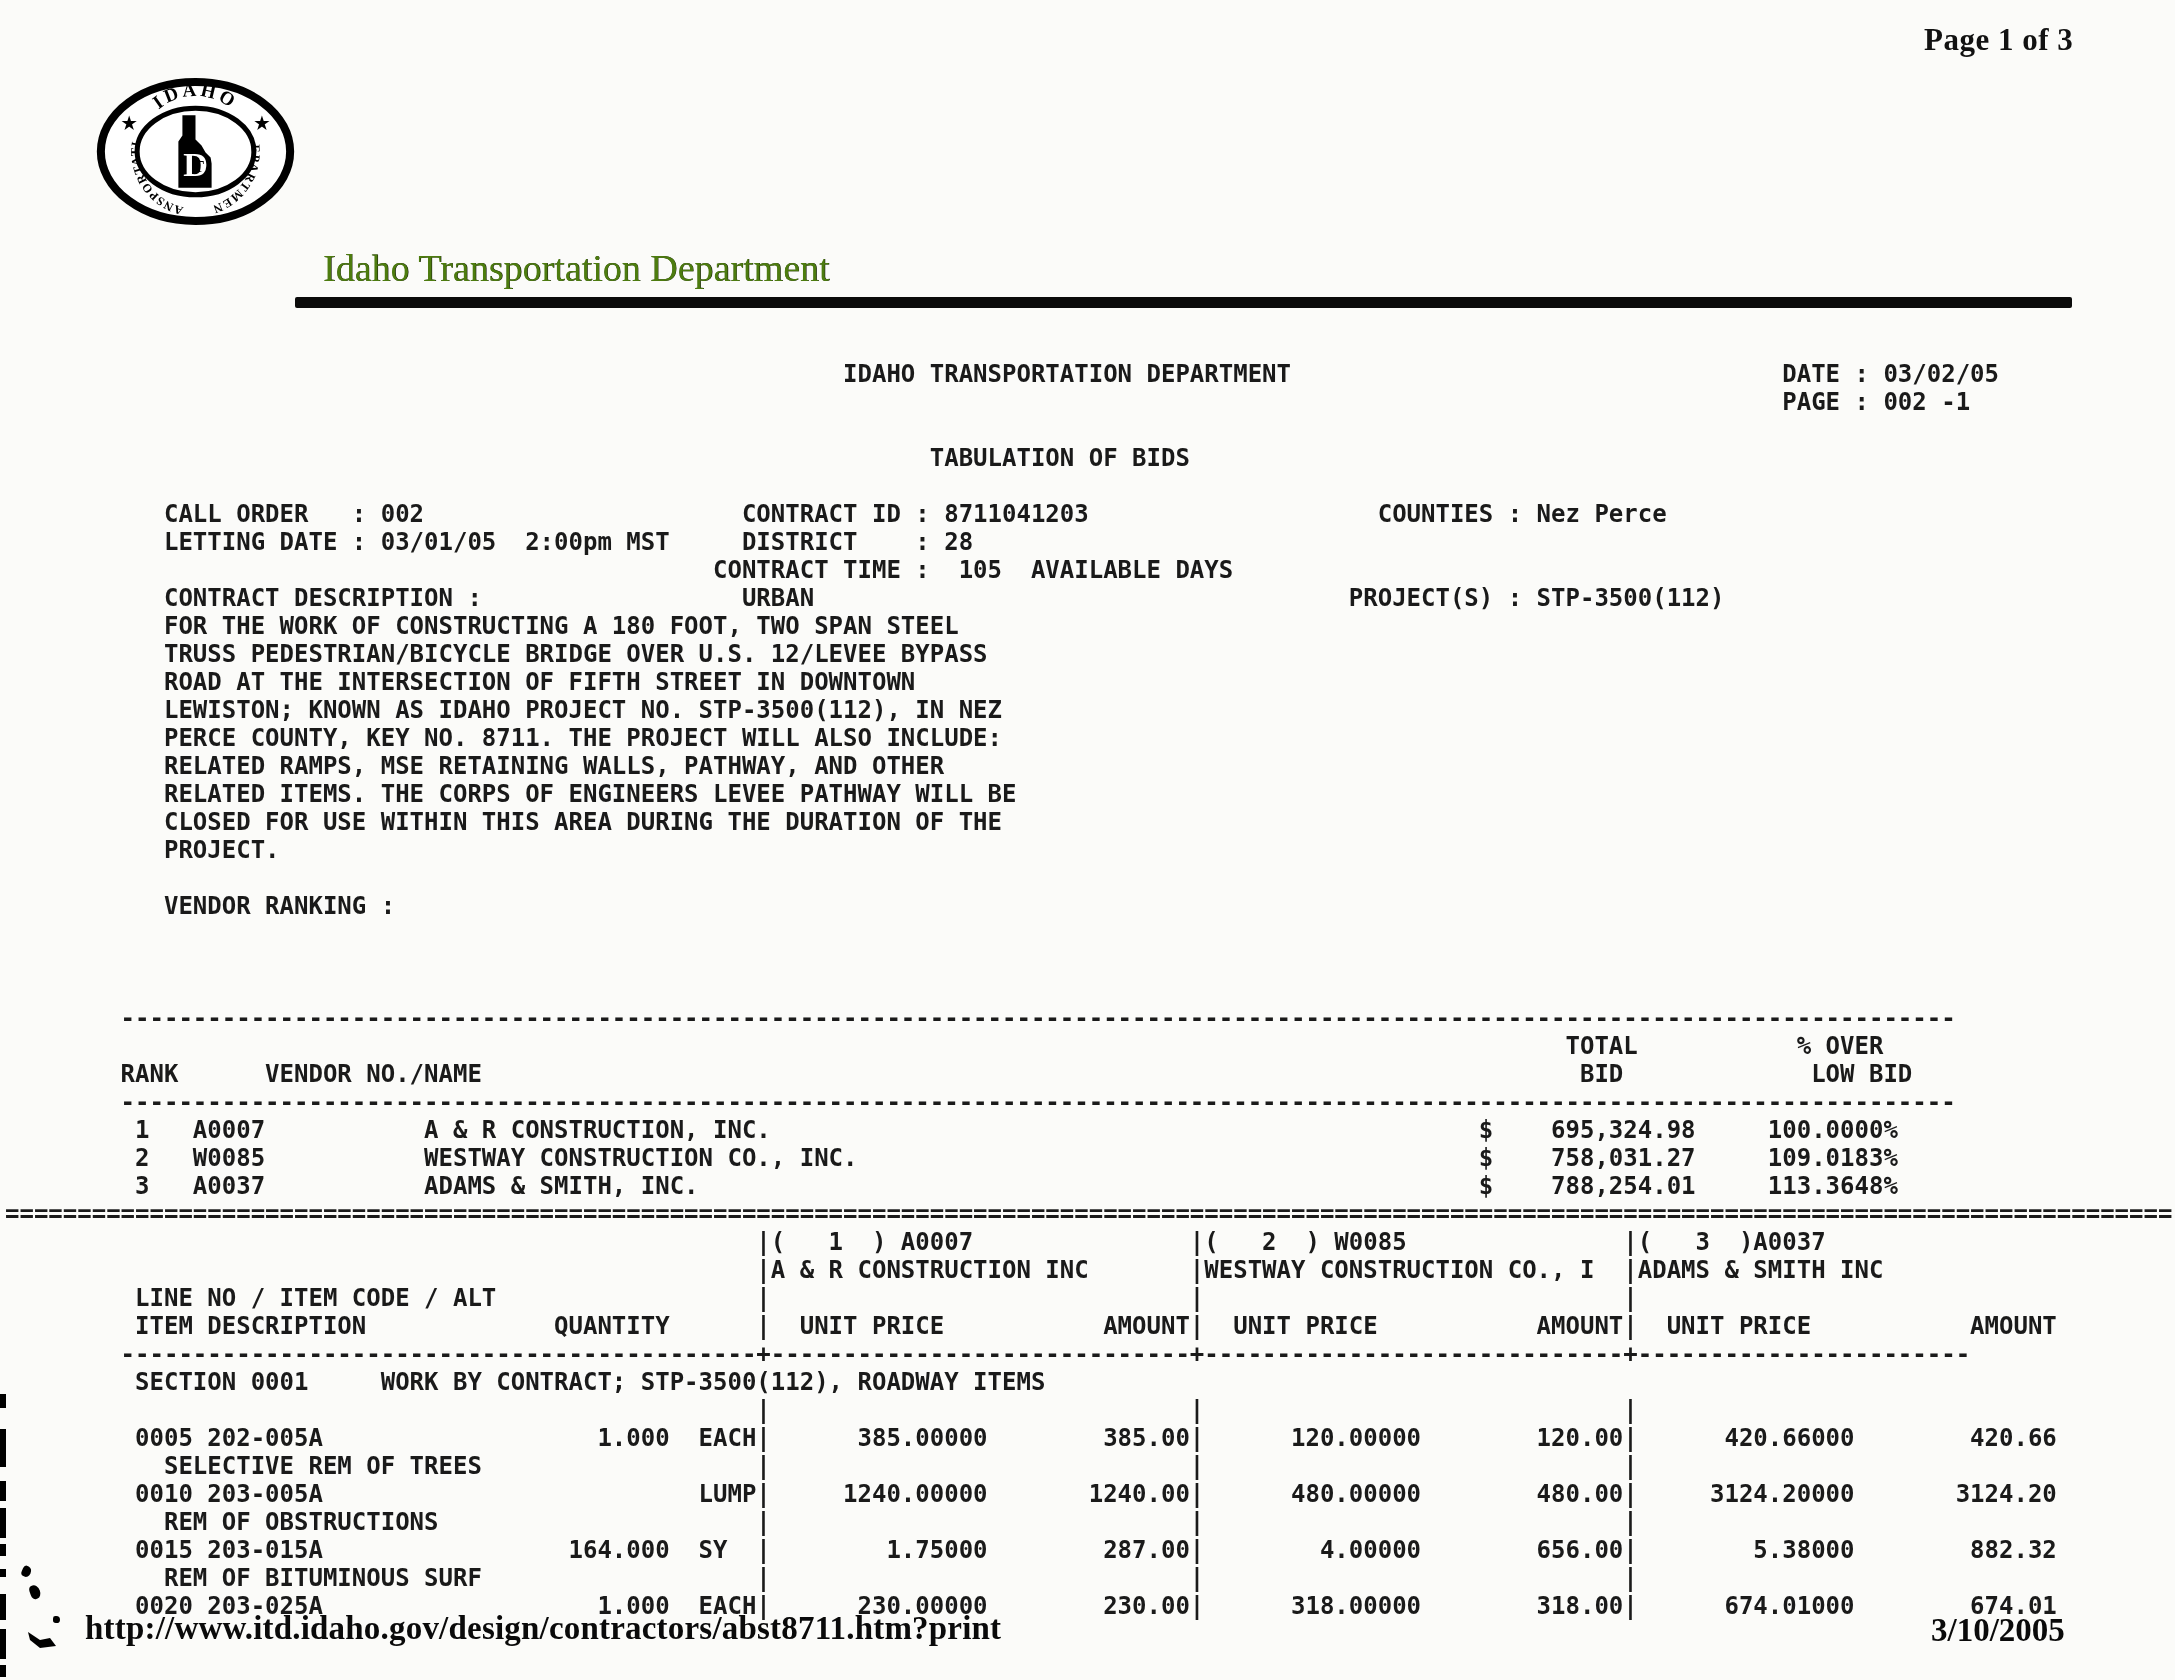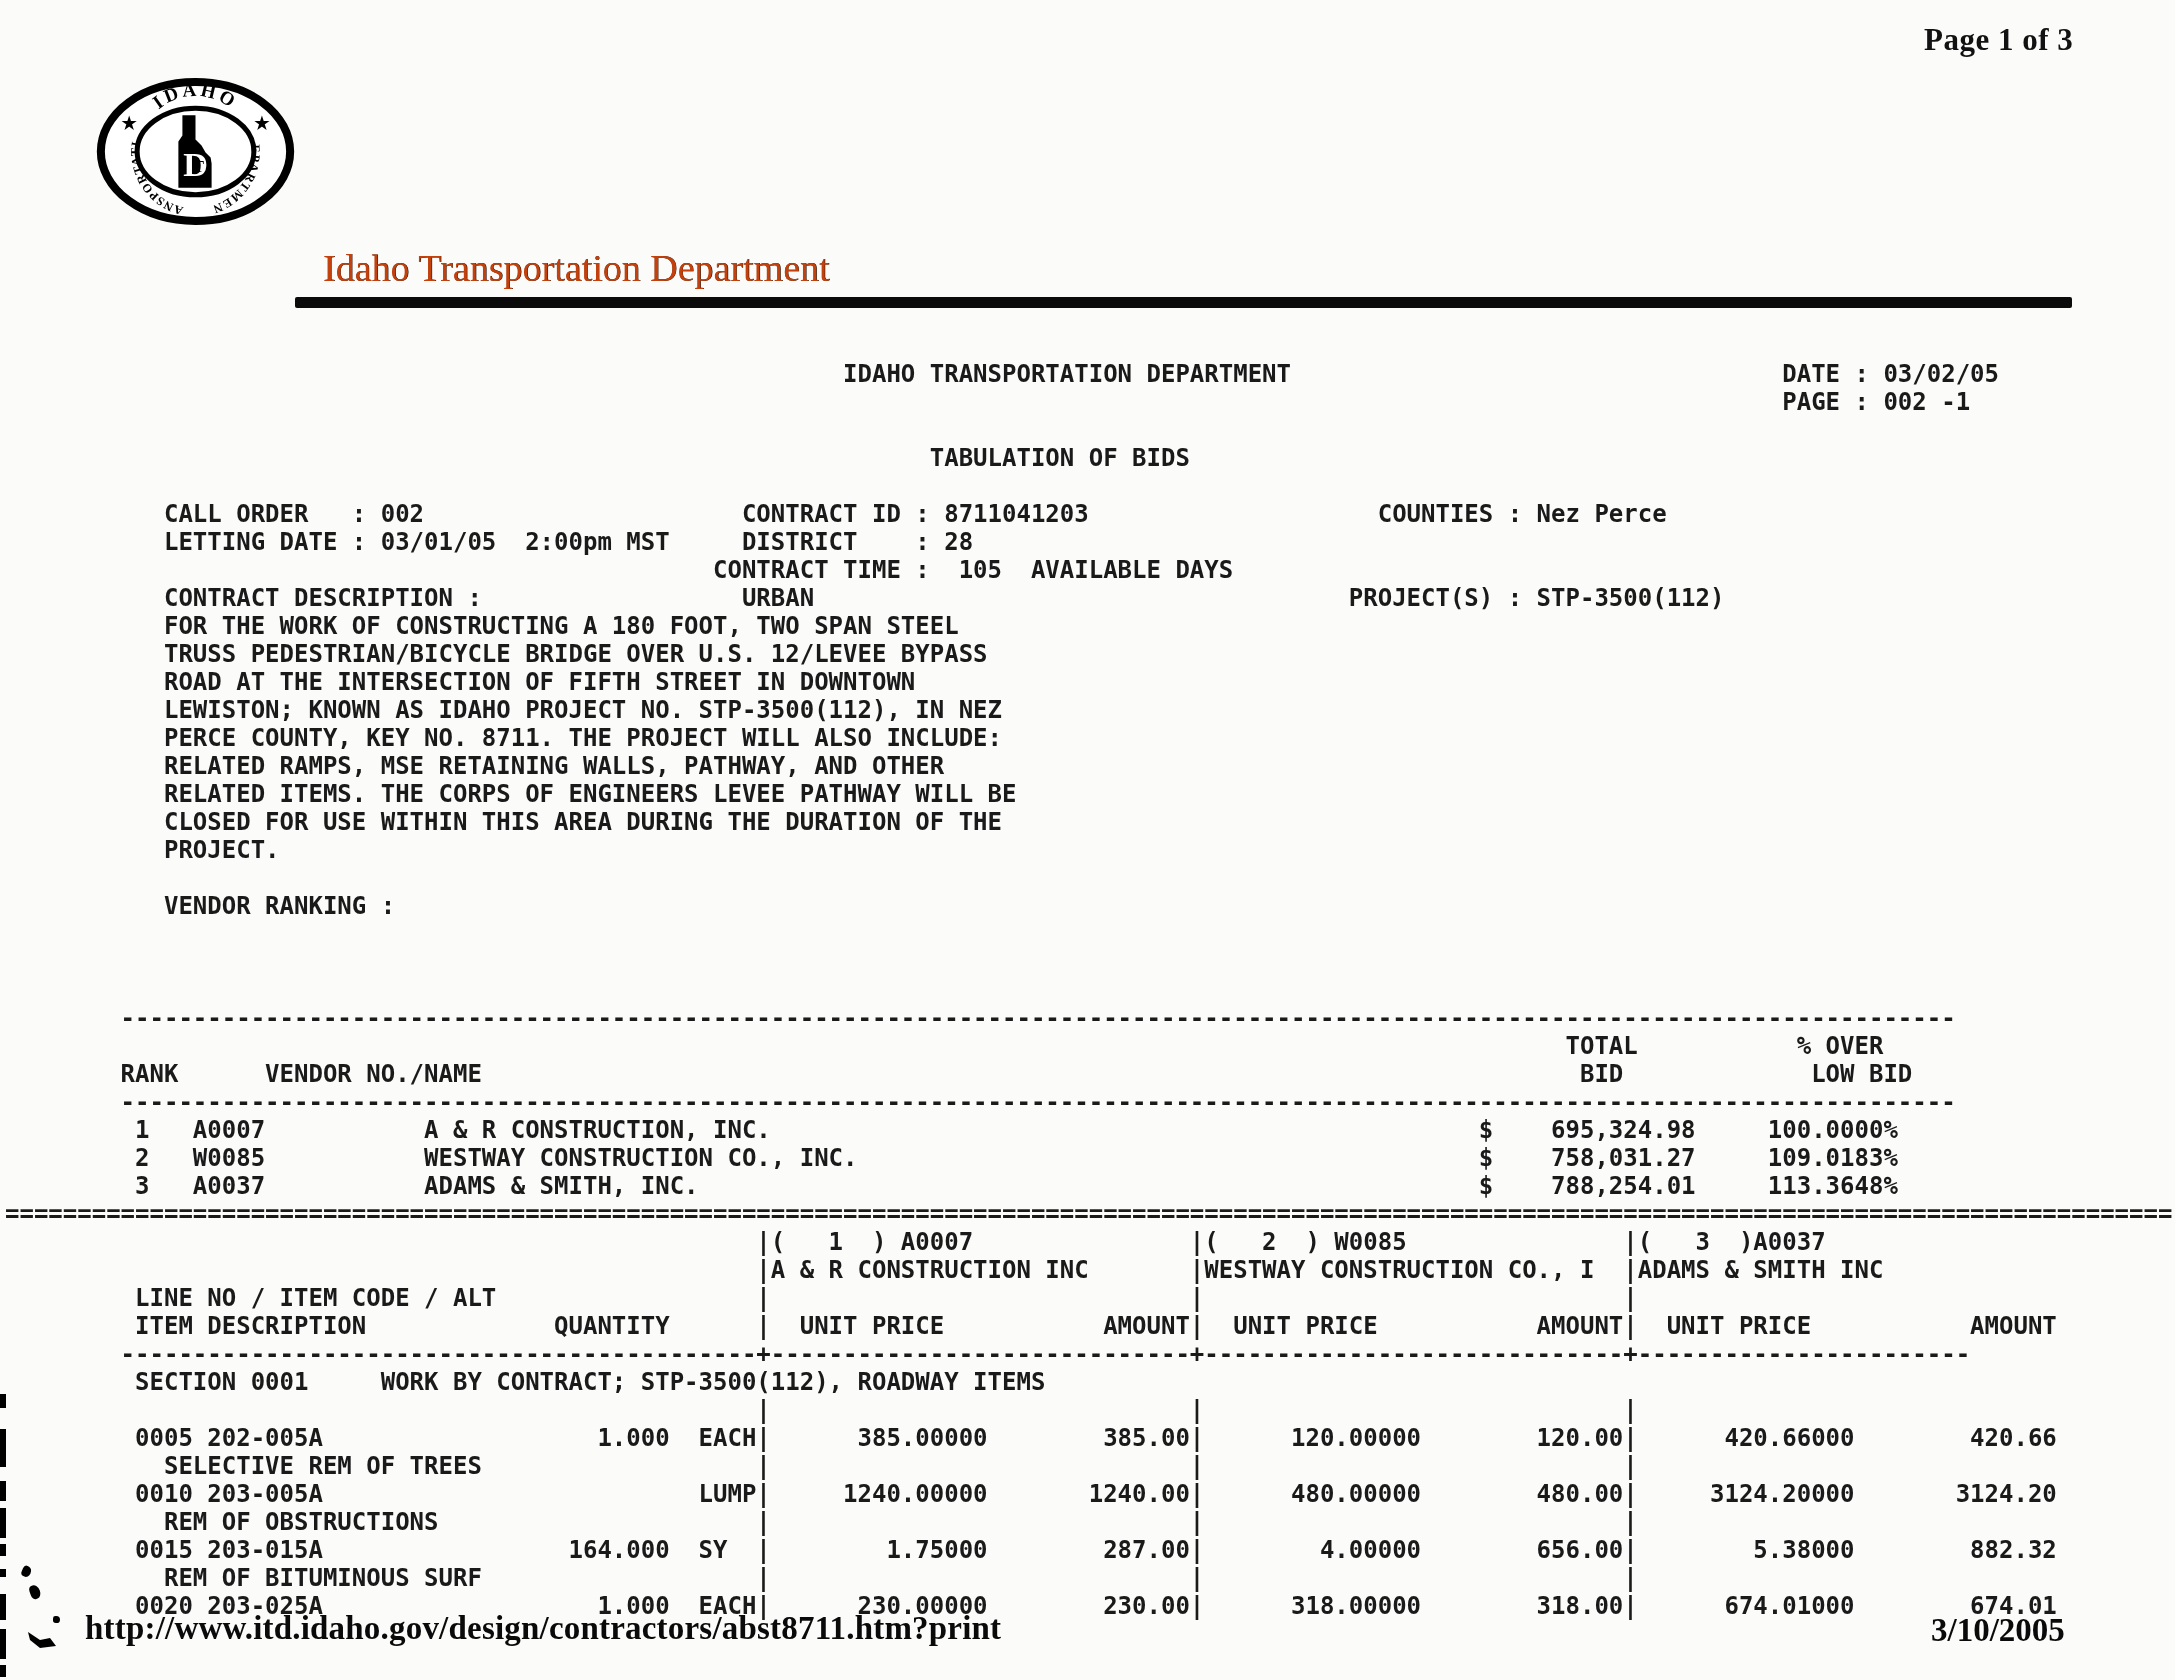--- a/index.html
+++ b/index.html
@@ -6,21 +6,21 @@
   body{
     width:2175px;height:1680px;position:relative;overflow:hidden;
     background:#fbfbf9;color:#121212;
     font-family:"Liberation Serif",serif;
   }
   .abs{position:absolute;}
   #page-indicator{
     left:1924px;top:22px;font-size:31px;font-weight:bold;letter-spacing:0.5px;text-align:right;
   }
   #org-name{
-    left:323px;top:246px;font-size:38px;color:#c2410c;
+    left:323px;top:246px;font-size:38px;color:#4d7c0f;
     text-shadow:0.4px 0 0 #0c0c0c;
   }
   #header-rule{
     left:295px;top:297px;width:1777px;height:11px;background:#0b0b0b;border-radius:2px;
   }
   #report-body{
     left:3px;top:358px;margin:2px;
     font-family:"DejaVu Sans Mono","Liberation Mono",monospace;
     font-size:24px;line-height:28px;font-weight:bold;color:#1a1a1a;
     white-space:pre;letter-spacing:0;

